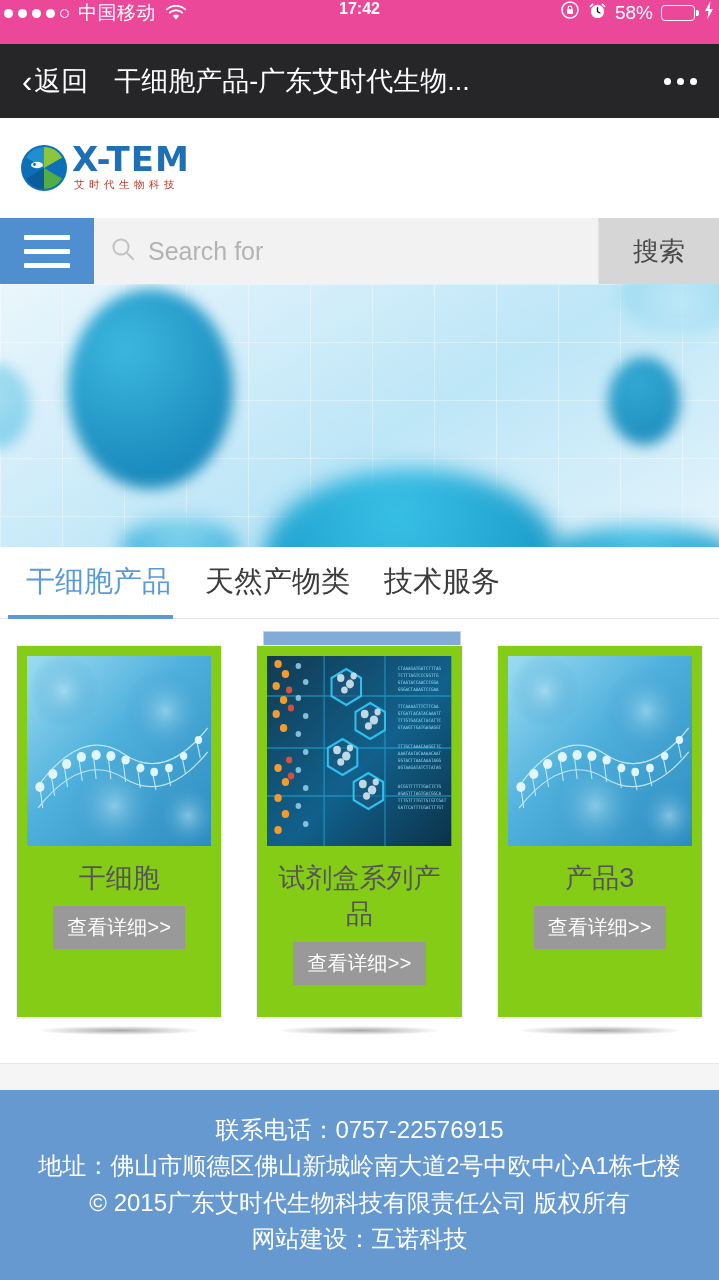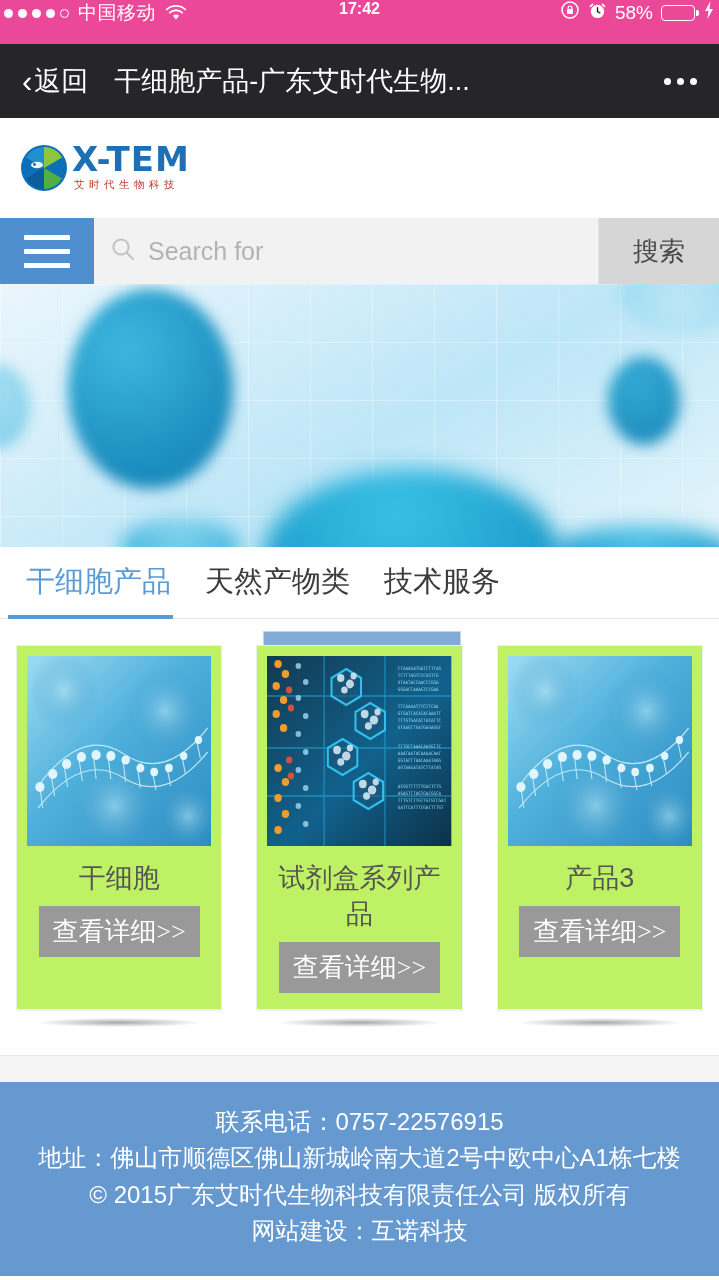--- a/index.html
+++ b/index.html
@@ -152,39 +152,39 @@
     content: ''; position: absolute; left: -18px; right: -2px; bottom: -1px;
     height: 4px; background: #5b9bd5;
   }
 
   
   .products {
     display: flex; gap: 34px; padding: 26px 16px 0 16px;
     background: #ffffff;
   }
   .card {
-    flex: 1; background: #bef264; border: 1px solid #eeeeee;
-    padding: 10px 10px 16px; position: relative;
+    flex: 1; background: #84cc16; border: 1px solid #eeeeee;
+    padding: 10px 10px 32px; position: relative;
     box-shadow: 0 1px 0 #f0f0f0;
   }
   .card:after {
     content: ''; position: absolute; left: 10%; right: 10%; bottom: -18px;
     height: 9px; border-radius: 50%;
     background: radial-gradient(ellipse at center, rgba(0,0,0,.34), rgba(0,0,0,0) 72%);
   }
   .thumb { width: 100%; height: 190px; overflow: hidden; position: relative; }
   .thumb svg { display: block; width: 100%; height: 100%; }
   .card-title {
     text-align: center; font-size: 27px; color: #555555;
     margin: 14px 0 10px;
   }
   .card-btn {
     display: block; margin: 0 auto; background: #999999; color: #ffffff;
-    font-size: 26px; padding: 8px 14px; border: 0; cursor: pointer;
-    font-family: Liberation Serif, serif;
+    font-size: 20px; padding: 8px 14px; border: 0; cursor: pointer;
+    font-family: Liberation Mono, monospace;
   }
 
   
   .gap-band { height: 46px; background: #ffffff; border-bottom: 1px solid #e8e8e8; }
   .pre-footer { height: 26px; background: #f5f5f5; }
   .footer {
     background: #6699cf; color: #ffffff; text-align: center;
     padding: 22px 10px 26px; font-size: 24px; line-height: 1.52;
   }
   .footer div { white-space: nowrap; }

